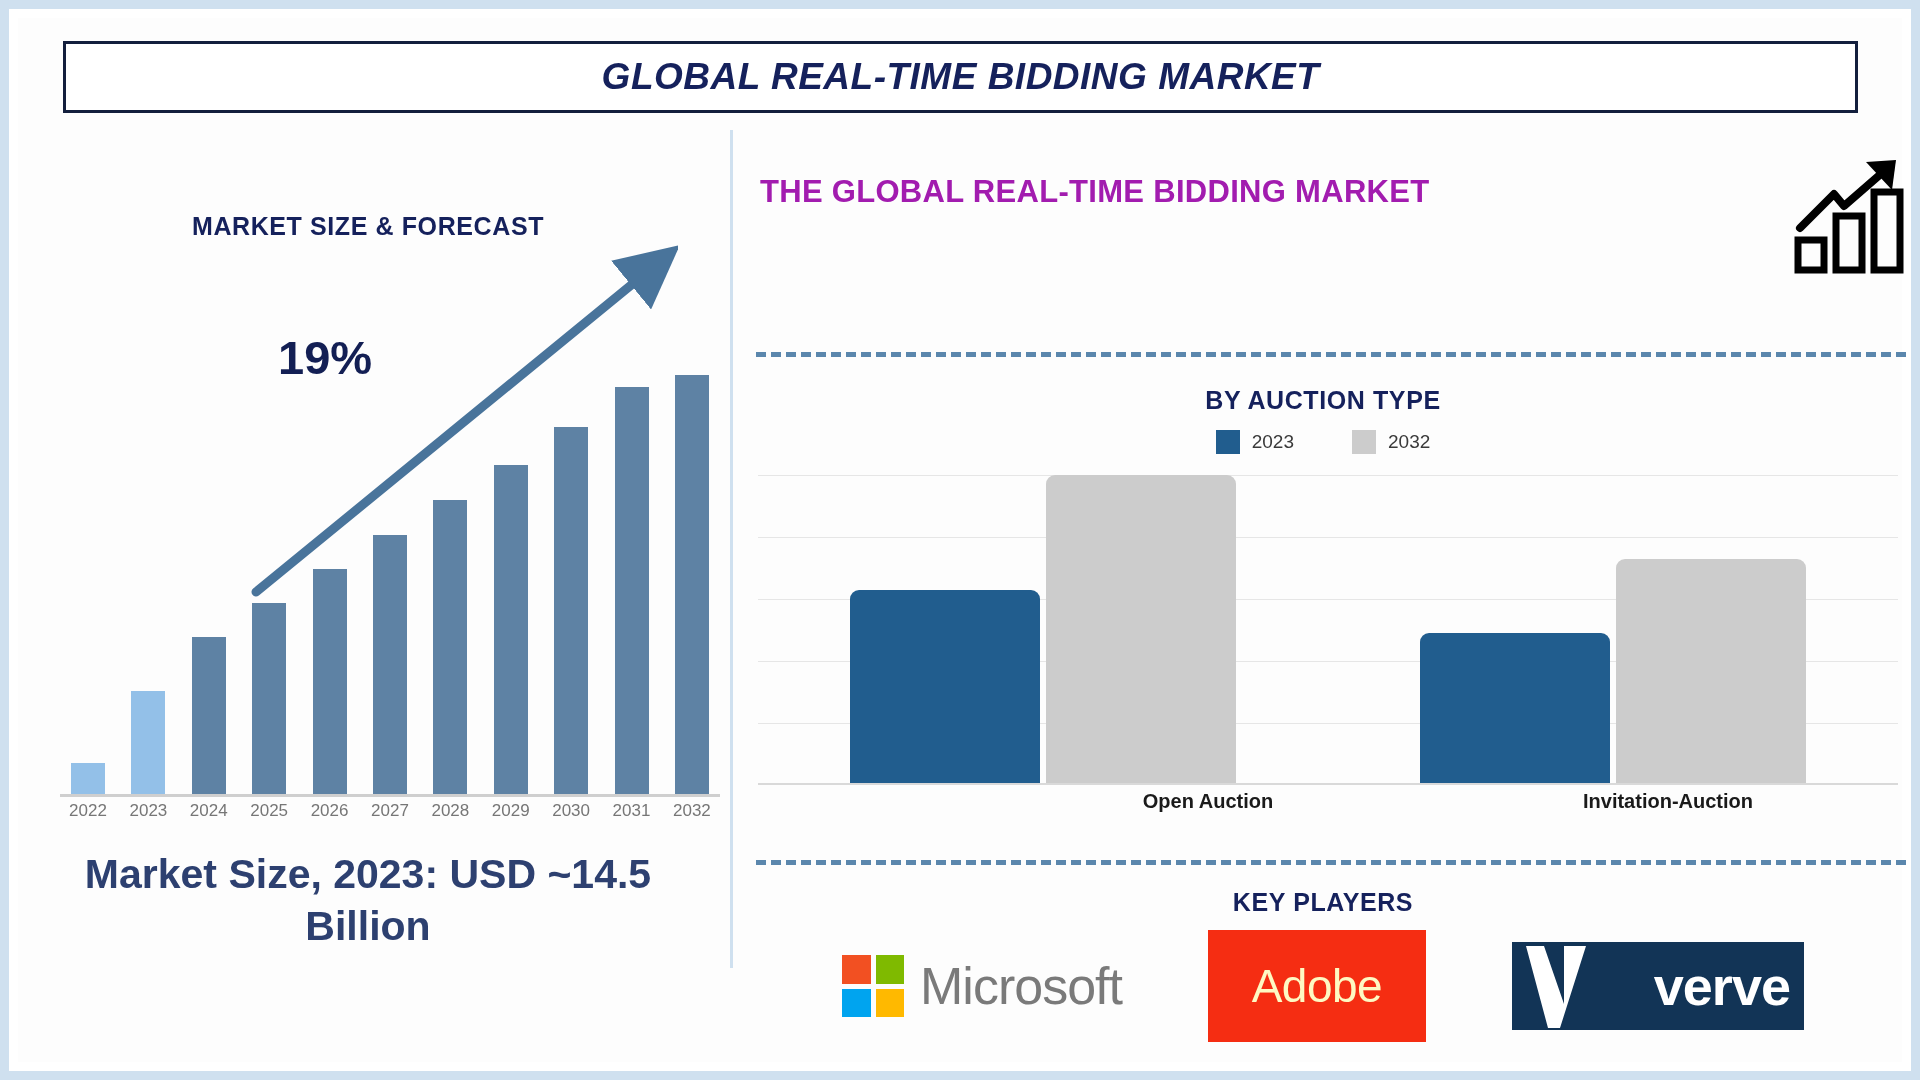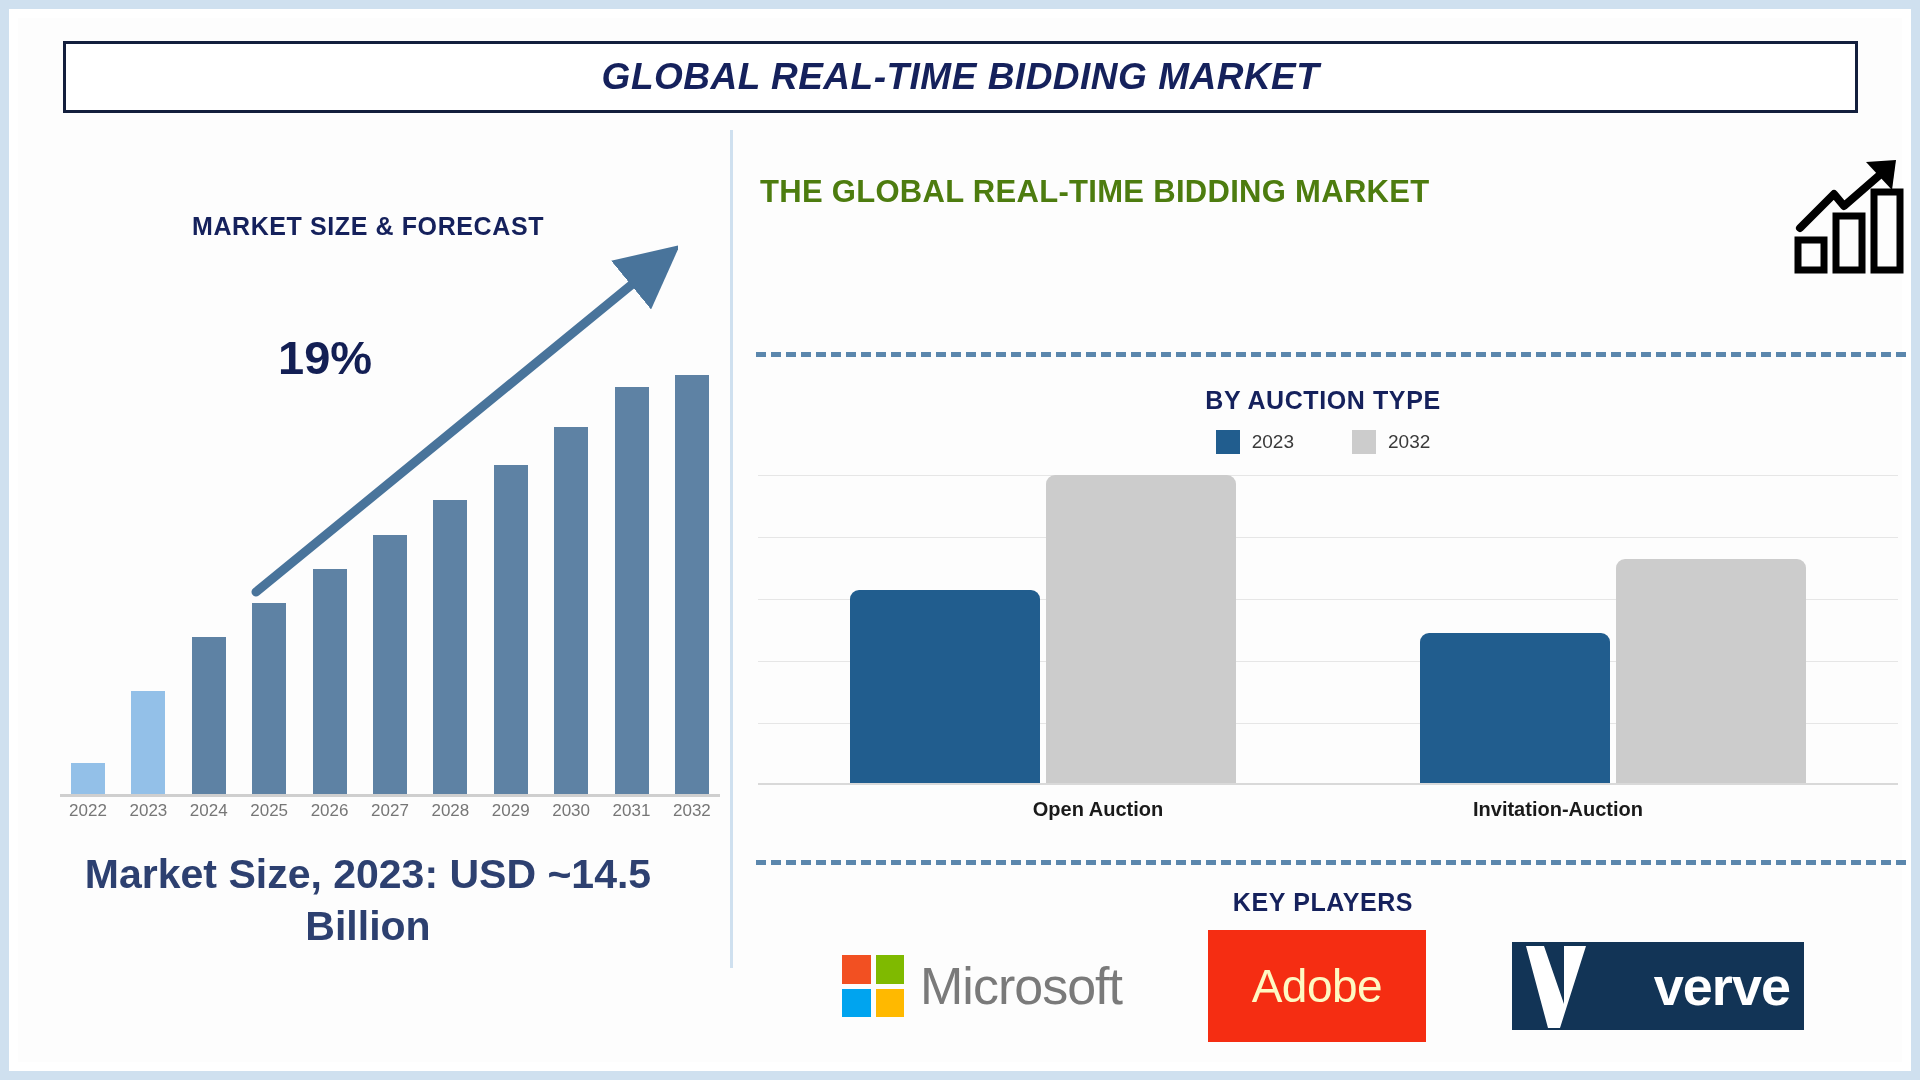--- a/index.html
+++ b/index.html
@@ -152,21 +152,21 @@
     left: 12px; top: 40px;
     width: 1150px;
     display: flex;
     align-items: flex-start;
     justify-content: space-between;
   }
   .headline {
     font-size: 31px;
     font-weight: bold;
     line-height: 1.42;
-    color: #4d7c0f;
+    color: #a21caf;
     letter-spacing: 0.3px;
     max-width: 910px;
   }
   .growth-icon { flex: 0 0 auto; margin-top: -14px; }
 
   .dash-div {
     position: absolute;
     left: 8px;
     width: 1150px; height: 0;
     border-top: 5px dashed #5b87ad;
@@ -236,22 +236,21 @@
     position: absolute;
     left: 0; bottom: 0;
     width: 1140px; height: 2px;
     background: #d9d9d9;
   }
   .auction-cats {
     position: absolute;
     left: 10px; top: 660px;
     width: 1140px;
     display: flex;
-    justify-content: center;
-    margin-top: 8px;
+    justify-content: flex-end;
   }
   .auction-cat {
     width: 460px;
     text-align: center;
     font-size: 20px;
     font-weight: bold;
     color: #1a1a1a;
   }
 
   

